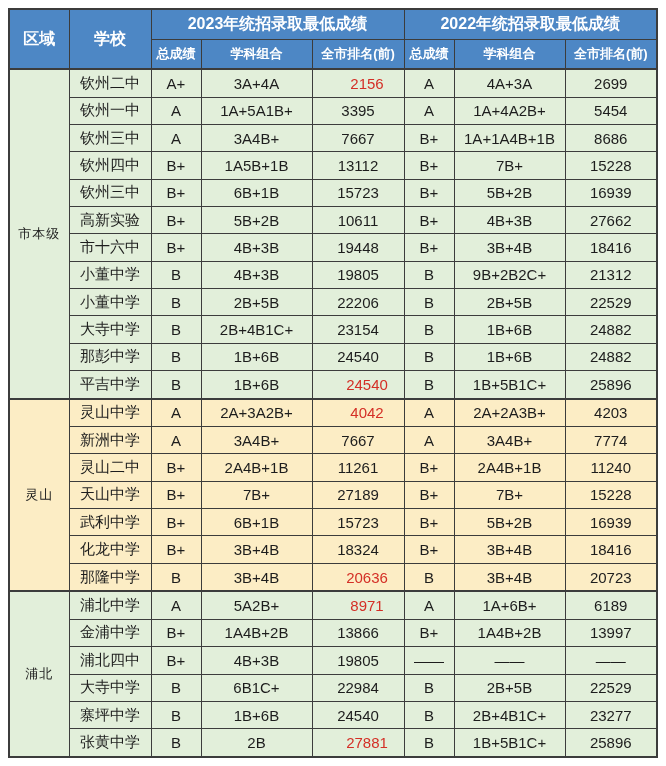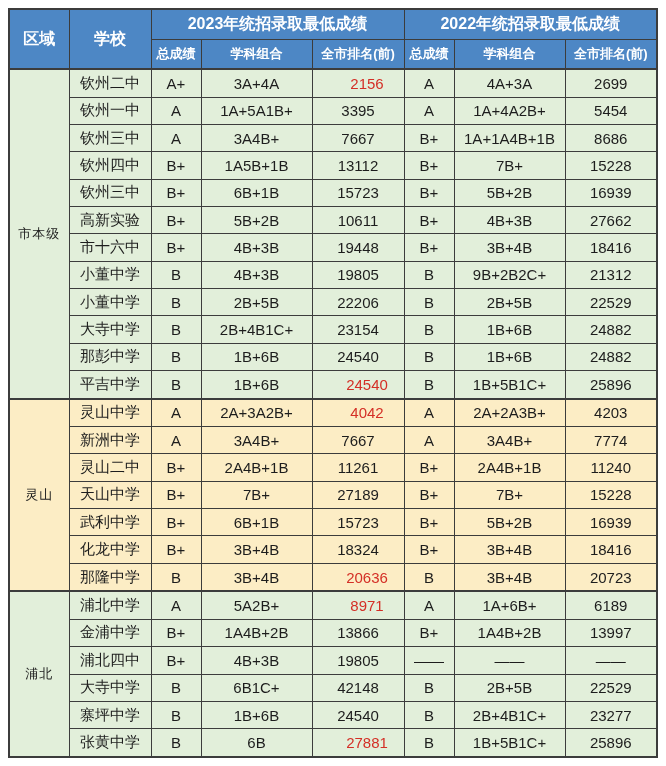--- a/index.html
+++ b/index.html
@@ -281,38 +281,38 @@
           <td>4B+3B</td>
           <td>19805</td>
           <td>——</td>
           <td>——</td>
           <td>——</td>
         </tr>
         <tr class="sec-green">
           <td>大寺中学</td>
           <td>B</td>
           <td>6B1C+</td>
-          <td>42148</td>
+          <td>22984</td>
           <td>B</td>
           <td>2B+5B</td>
           <td>22529</td>
         </tr>
         <tr class="sec-green">
           <td>寨坪中学</td>
           <td>B</td>
           <td>1B+6B</td>
           <td>24540</td>
           <td>B</td>
           <td>2B+4B1C+</td>
           <td>23277</td>
         </tr>
         <tr class="sec-green">
           <td>张黄中学</td>
           <td>B</td>
-          <td>6B</td>
+          <td>2B</td>
           <td class="red">27881</td>
           <td>B</td>
           <td>1B+5B1C+</td>
           <td>25896</td>
         </tr>
       </tbody>
   </table>
 </div>
 
 </body></html>

